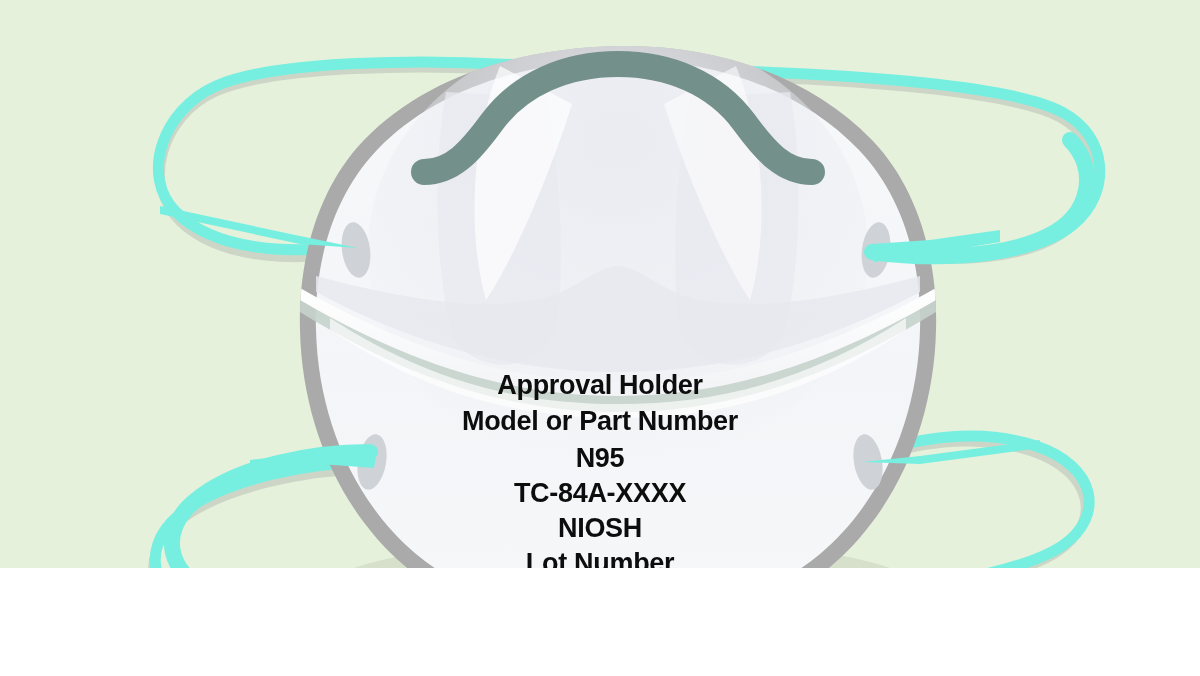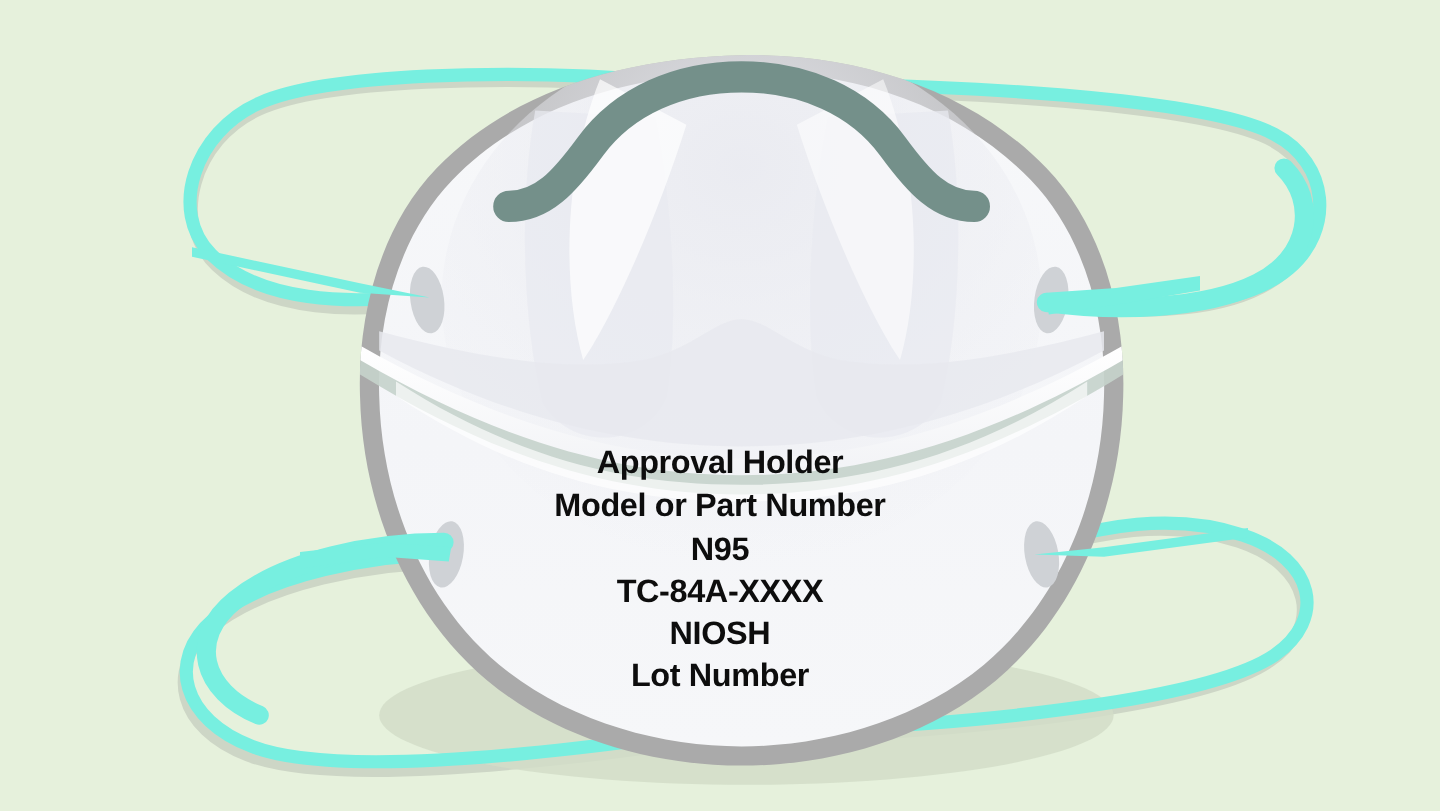--- a/index.html
+++ b/index.html
@@ -3,21 +3,21 @@
 <meta charset="utf-8">
 <style>
   html, body {
     margin: 0;
     padding: 0;
     background: #ffffff;
   }
   #stage {
     position: relative;
     width: 1200px;
-    height: 676px;
+    height: 568px;
     overflow: hidden;
     font-family: "Liberation Sans", sans-serif;
   }
   #stage svg {
     display: block;
     width: 1200px;
     height: 676px;
   }
   .label-text {
     font-family: "Liberation Sans", sans-serif;

